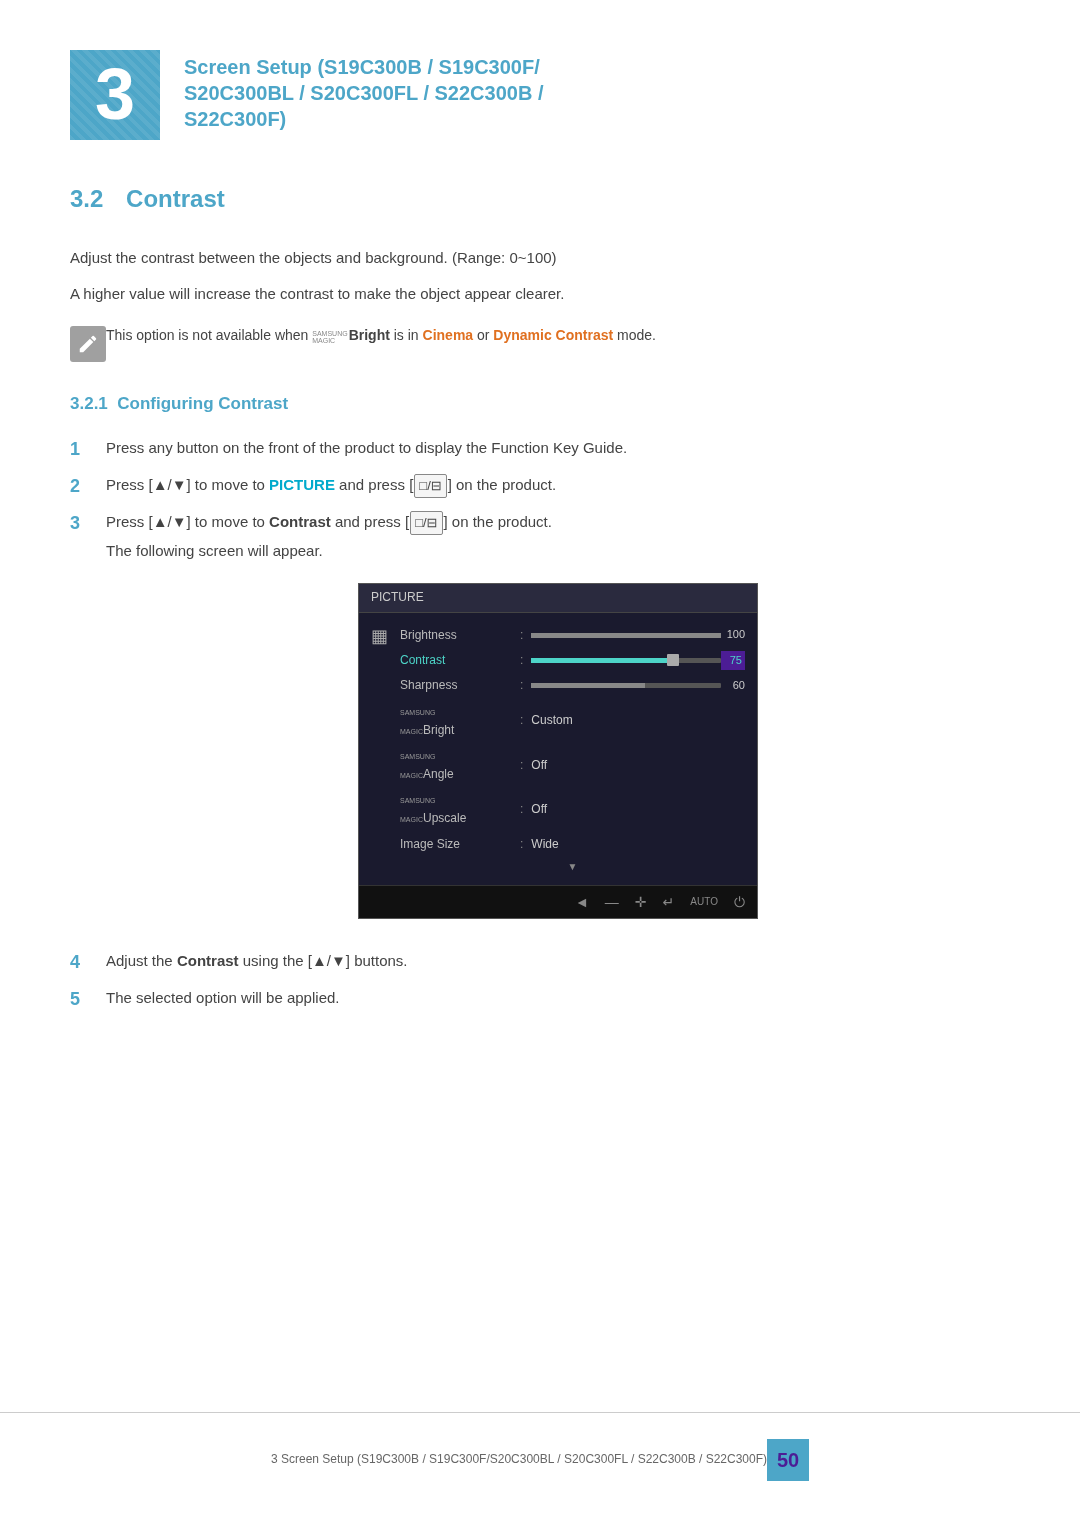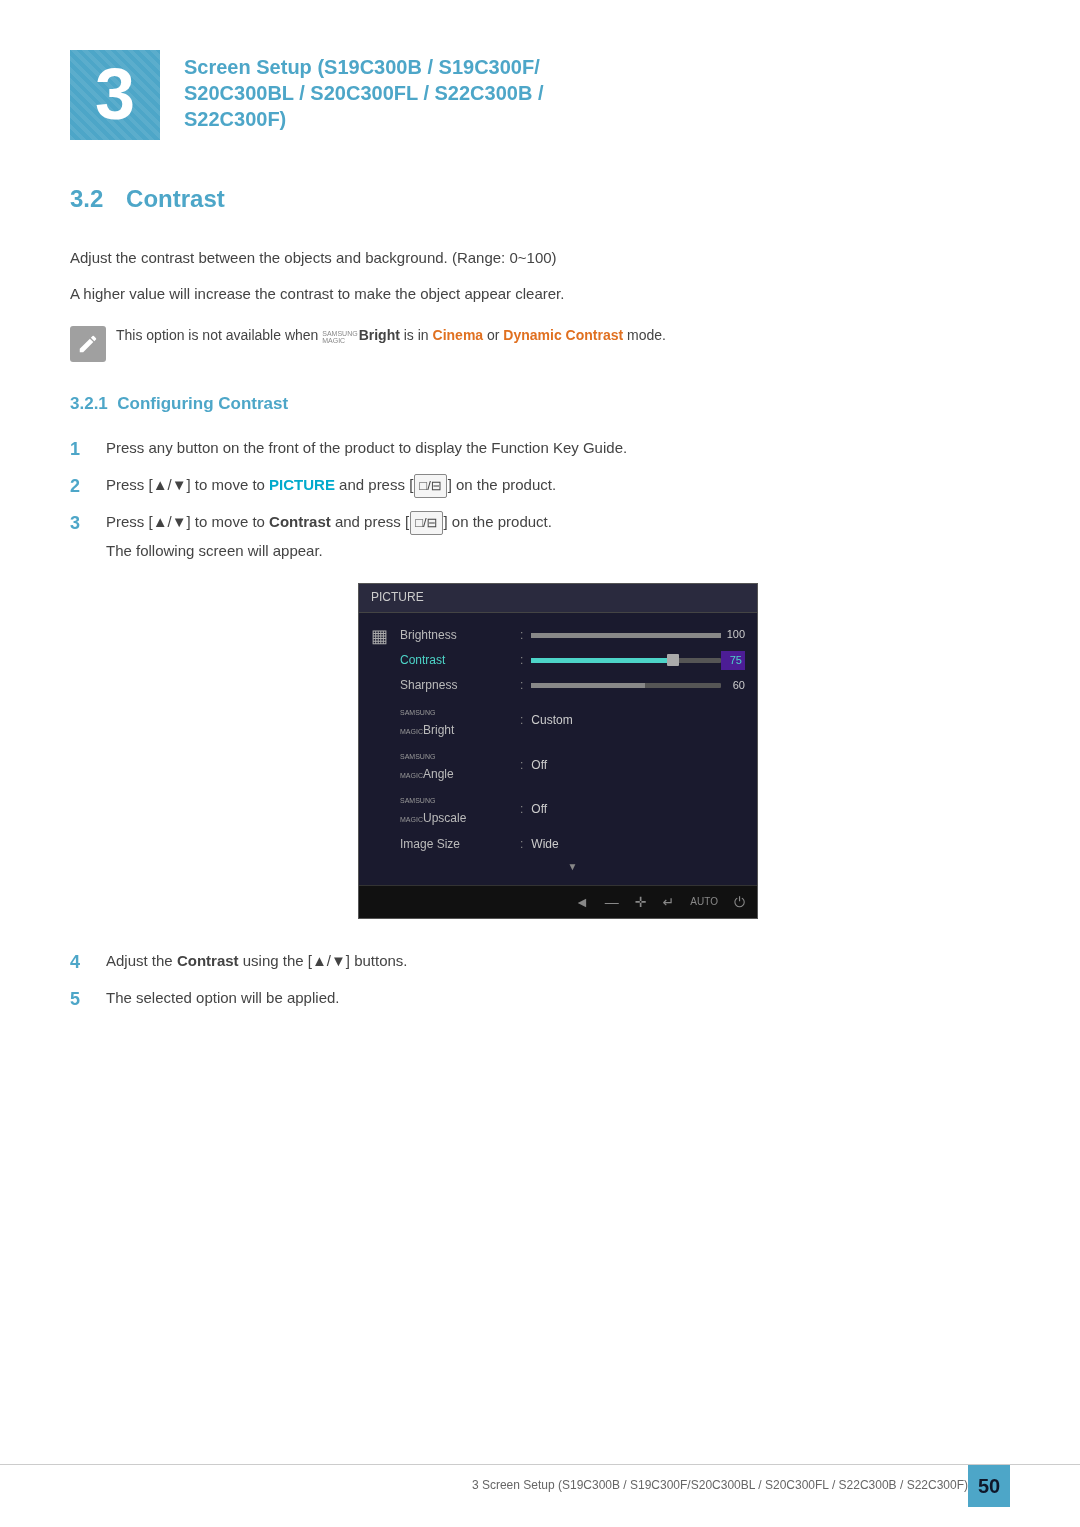--- a/index.html
+++ b/index.html
@@ -82,21 +82,21 @@
       font-size: 15px;
       margin-bottom: 12px;
       line-height: 1.6;
     }
 
     
     .note-box {
       display: flex;
       align-items: flex-start;
       margin: 18px 0 24px 0;
-      gap: 10px;
+      gap: 0;
     }
 
     .note-icon {
       width: 36px;
       height: 36px;
       background: #a0a0a0;
       border-radius: 3px;
       flex-shrink: 0;
       display: flex;
       align-items: center;
@@ -325,33 +325,33 @@
     }
 
     
     .page-footer {
       position: absolute;
       bottom: 20px;
       left: 0;
       right: 0;
       display: flex;
       align-items: center;
-      justify-content: flex-end;
-      padding: 0 70px;
+      justify-content: center;
+      padding: 26px 70px;
       border-top: 1px solid #ccc;
     }
 
     .footer-text {
       font-size: 12px;
       color: #666;
     }
 
     .footer-page-number {
       background: #4da6c8;
-      color: #0f172a;
+      color: #4c1d95;
       font-size: 20px;
       font-weight: bold;
       width: 42px;
       height: 42px;
       display: flex;
       align-items: center;
       justify-content: center;
     }
 
     .samsung-magic-inline {

